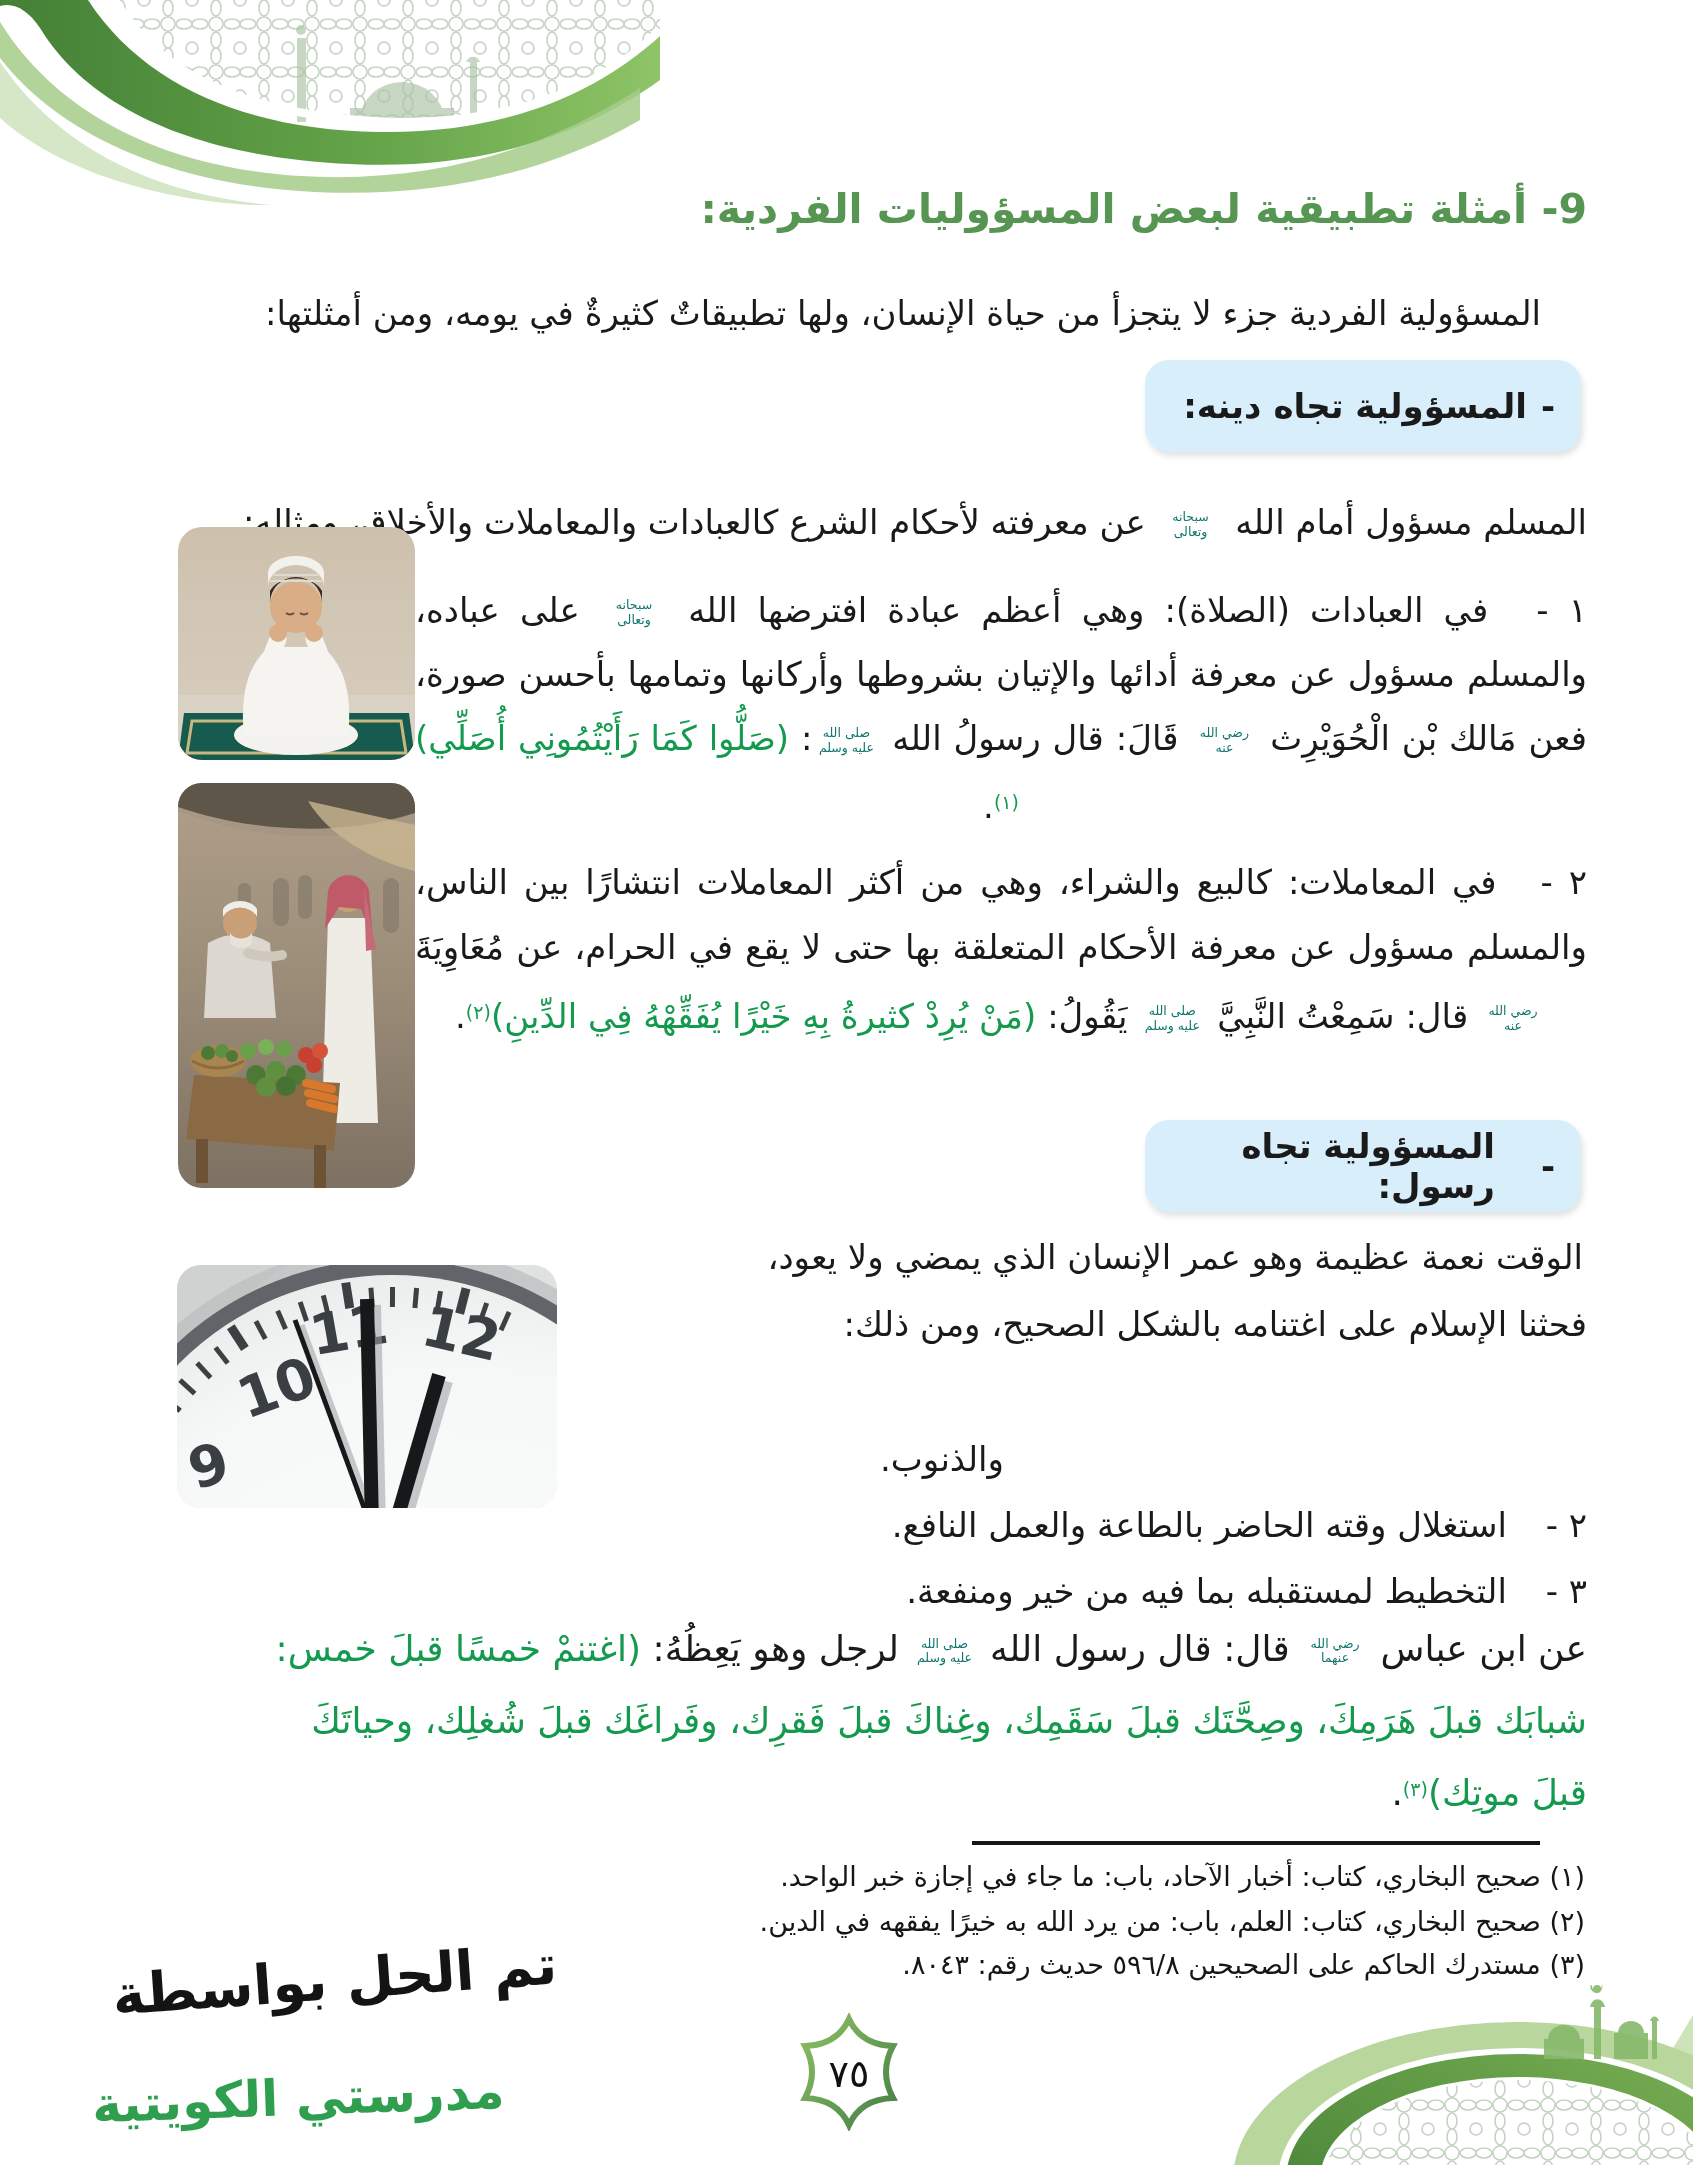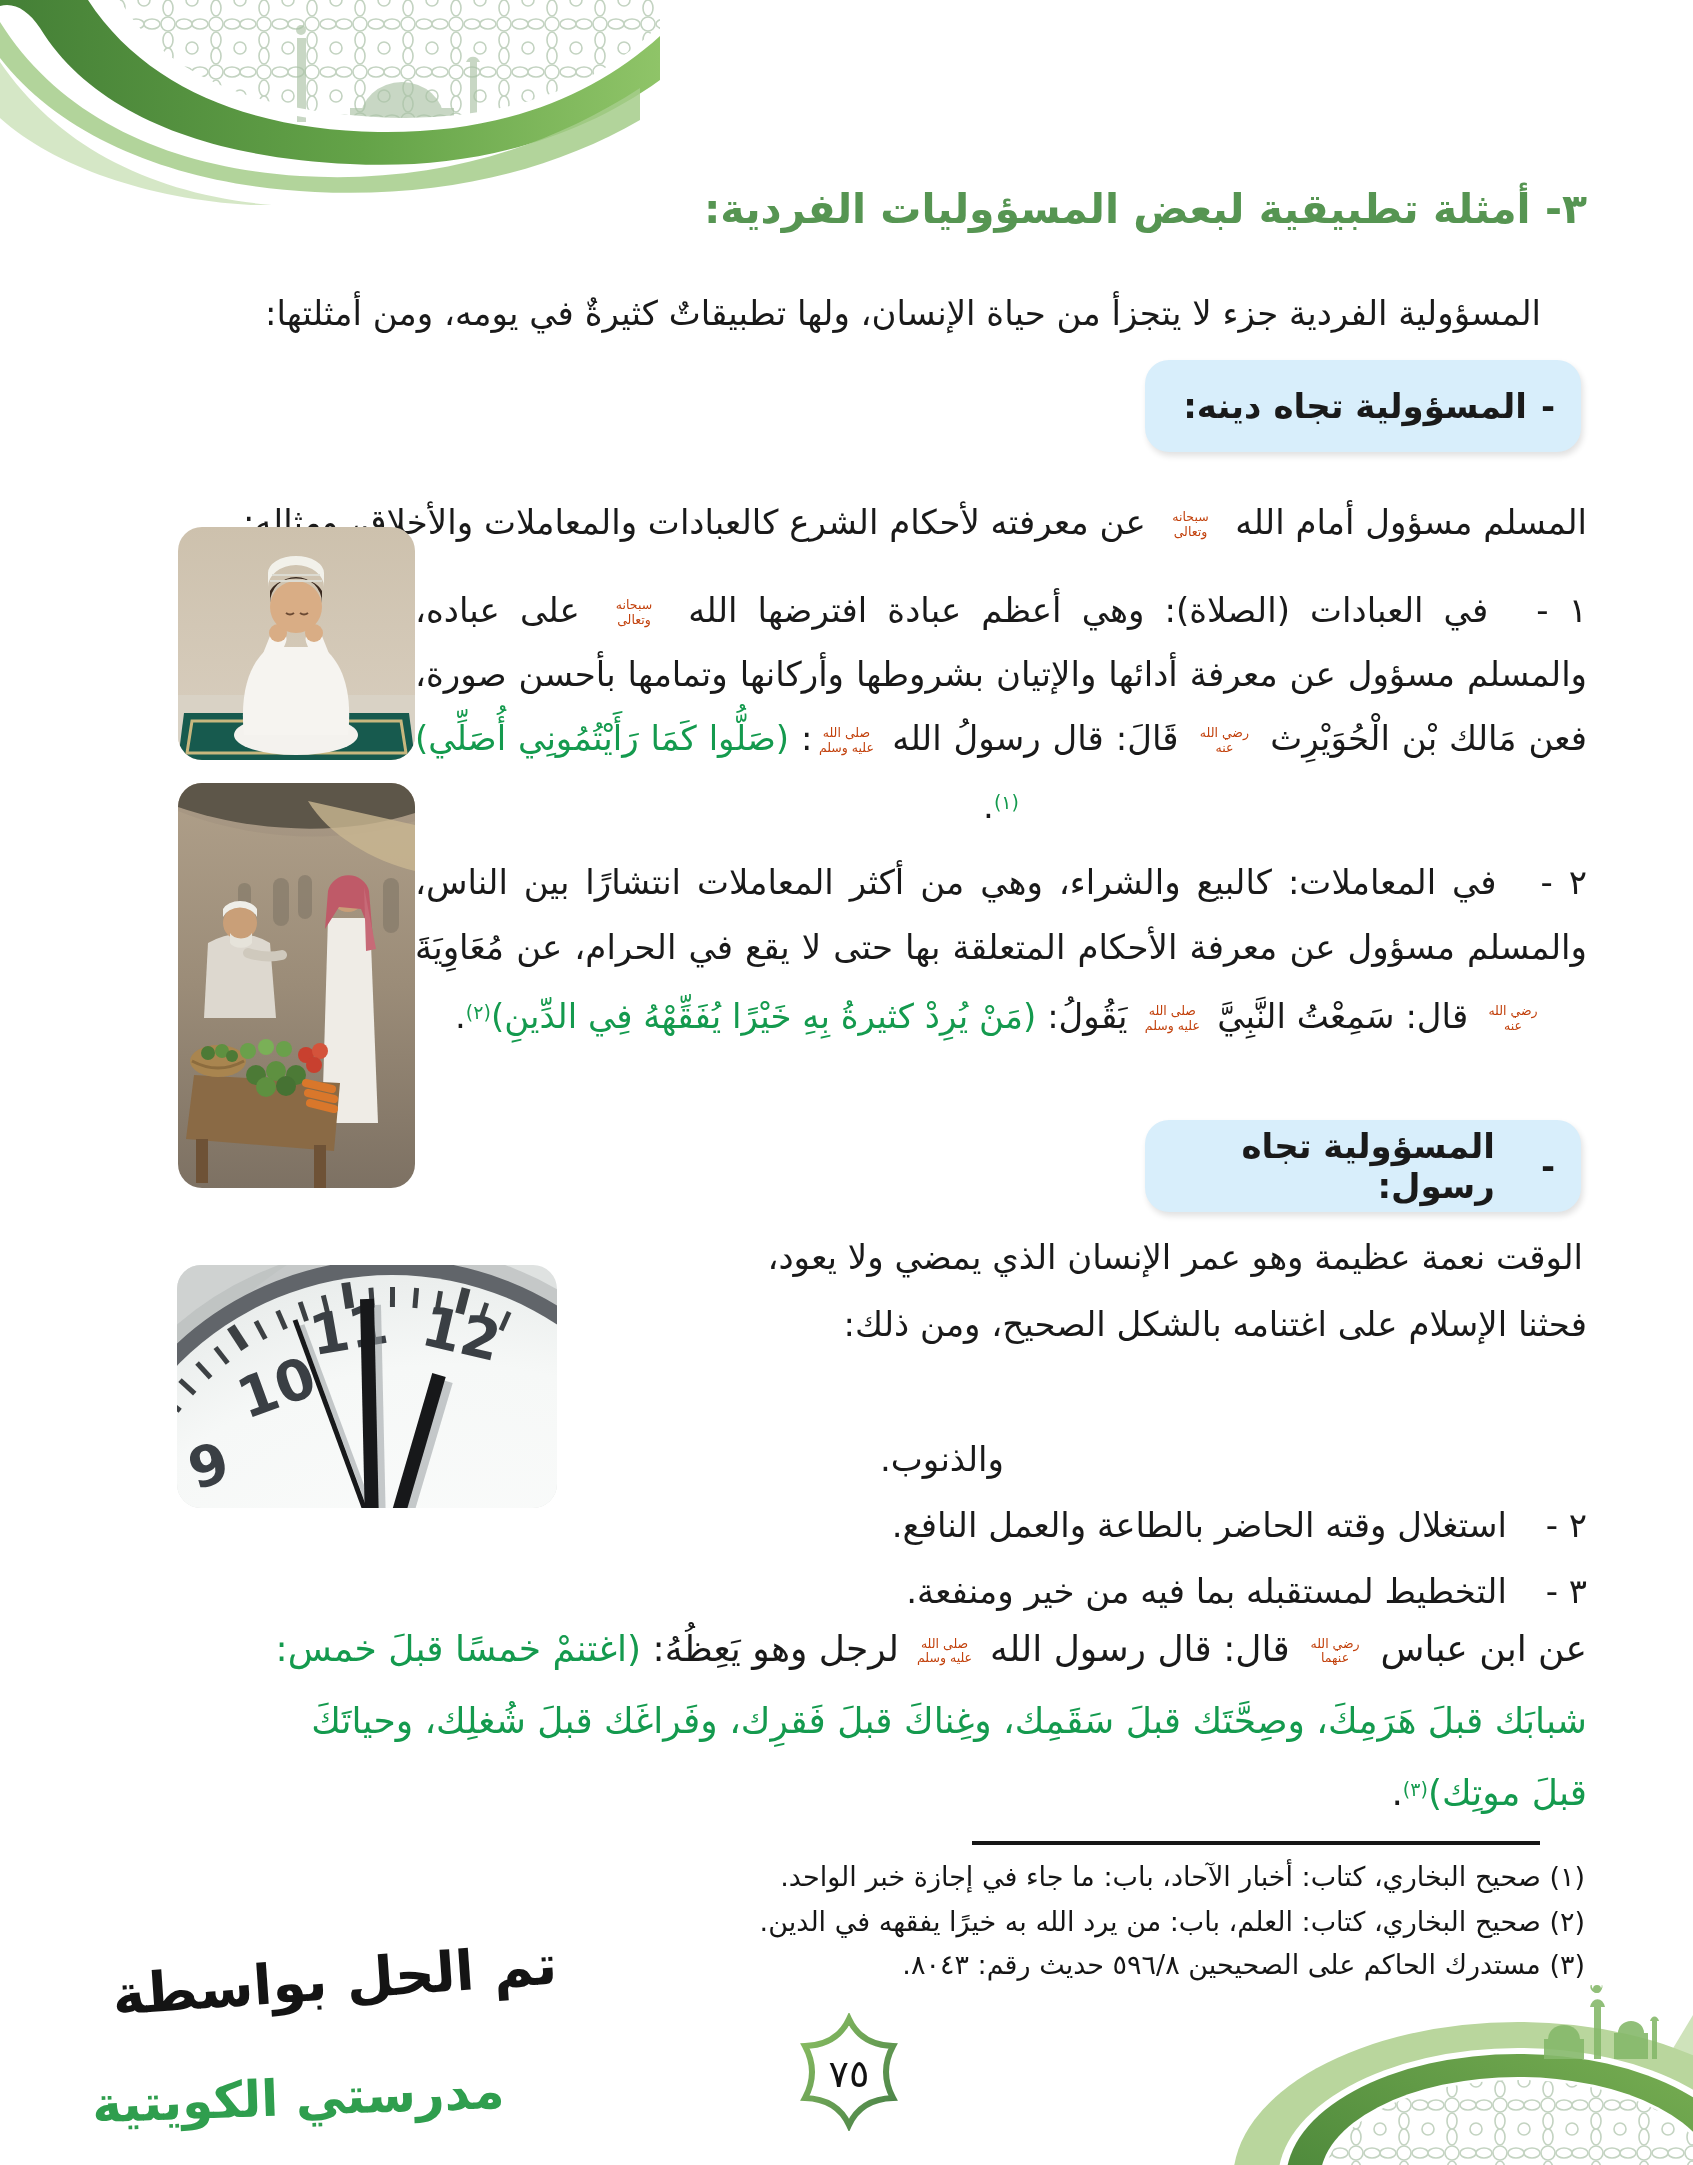--- a/index.html
+++ b/index.html
@@ -16,21 +16,21 @@
   .bluebox .dash{margin-left:14px;}
   .bluebox.wide-gap .dash{margin-left:46px;}
   .lead-din{top:505px;right:106px;}
   .justify-block{text-align:justify;text-align-last:center;}
   .item1{top:578px;right:106px;width:1172px;font-size:34px;line-height:64px;}
   .item2{top:850px;right:106px;width:1172px;font-size:34px;line-height:65px;}
   .num{font-weight:normal;margin-left:28px;}
   .g{color:#149a4e;}
   .ref{font-size:19px;vertical-align:9px;}
   .hon{display:inline-block;width:62px;font-size:12.5px;line-height:1.15;text-align:center;
-       vertical-align:middle;color:#c2410c;white-space:normal;margin:0 3px;}
+       vertical-align:middle;color:#0f766e;white-space:normal;margin:0 3px;}
   .waqt-l1{top:1240px;right:110px;}
   .waqt-l2{top:1307px;right:106px;}
   .t1l1{top:1375px;right:106px;}
   .t1l2{top:1442px;left:880px;right:auto;}
   .t2{top:1508px;right:106px;}
   .t3{top:1574px;right:106px;}
   .hadith36{font-size:36px;}
   .hl1{top:1630px;right:106px;}
   .hl2{top:1702px;right:106px;}
   .hl3{top:1774px;right:106px;}
@@ -85,21 +85,21 @@
         <rect x="470" y="62" width="7" height="58"></rect>
         <path d="M466,62 a8,10 0 0 1 14,0 z"></path>
       </g>
       <path d="M115,0 C160,78 250,114 375,121 C500,128 598,92 660,30" stroke="#ffffff" stroke-width="8" fill="none"></path>
       <path d="M88,0 C148,92 258,130 378,132 C498,134 592,98 660,36 L660,80 C570,145 460,170 350,164 C215,158 95,118 40,28 C28,10 14,2 0,6 L0,0 Z" fill="url(#bandA)"></path>
       <path d="M0,22 C60,118 170,168 300,176 C430,184 545,150 640,88 L640,120 C550,172 440,198 315,192 C185,186 65,142 0,58 Z" fill="#a4cc89" opacity="0.85"></path>
       <path d="M0,62 C60,150 160,198 285,206 C170,206 60,172 0,118 Z" fill="#cbe1b8" opacity="0.8"></path>
     </svg>
   </div>
 
-  <div class="abs line title">٣- أمثلة تطبيقية لبعض المسؤوليات الفردية:</div>
+  <div class="abs line title">9- أمثلة تطبيقية لبعض المسؤوليات الفردية:</div>
 
   <div class="abs line body34 intro">المسؤولية الفردية جزء لا يتجزأ من حياة الإنسان، ولها تطبيقاتٌ كثيرةٌ في يومه، ومن أمثلتها:</div>
 
   <div class="abs bluebox" style="top:360px;">
     <span class="dash">-</span>
     <span>المسؤولية تجاه دينه:</span>
   </div>
 
   <div class="abs line body34 lead-din">
     <span>المسلم مسؤول أمام الله</span>

